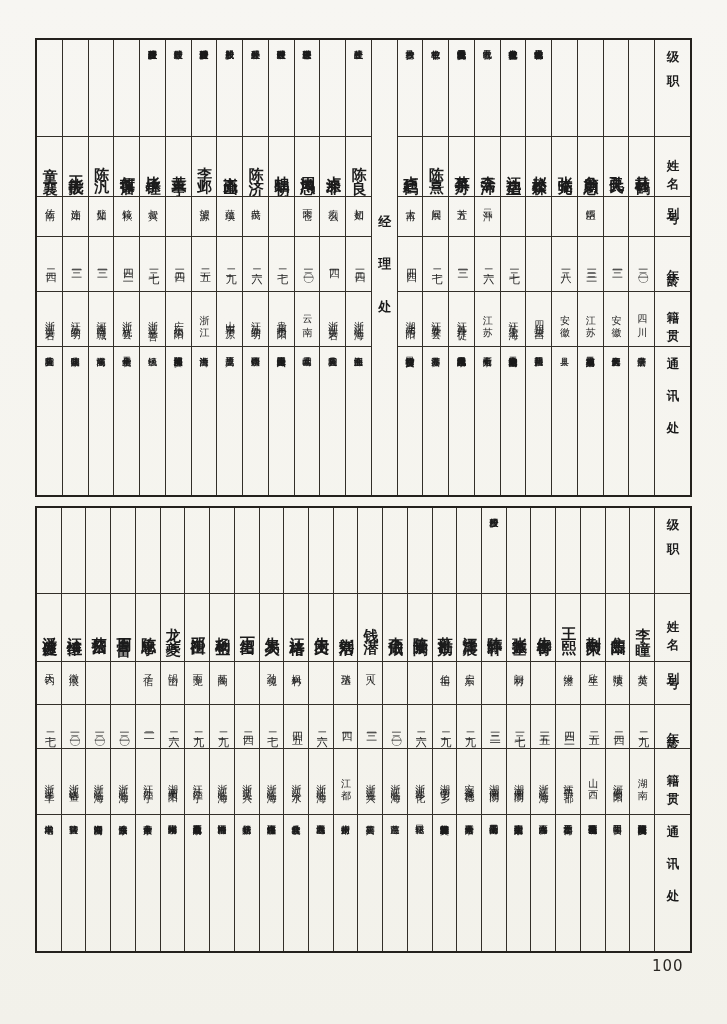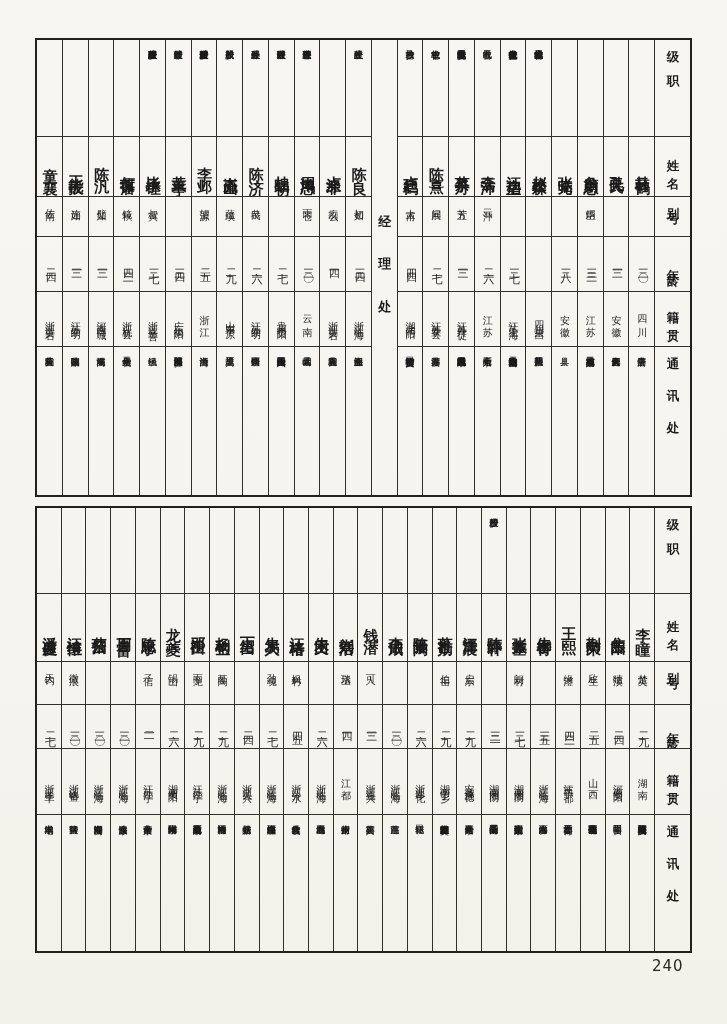--- a/index.html
+++ b/index.html
@@ -1052,14 +1052,14 @@
           <span class="vtext val-age">二七</span>
         </div>
         <div class="cell origin">
           <span class="vtext val-origin">浙江孝丰</span>
         </div>
         <div class="cell address">
           <span class="vtext val-address">孝丰城内洪宅</span>
         </div>
       </div>
     </div>
-  <div class="page-number">240</div>
+  <div class="page-number">100</div>
 </div>
 
 </body></html>

